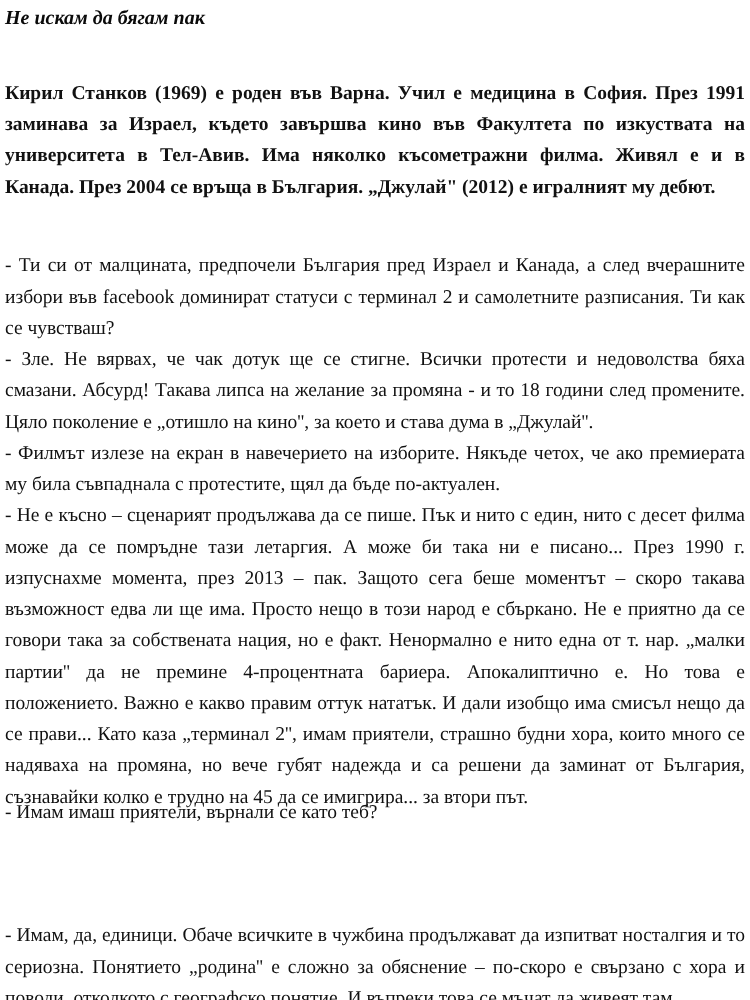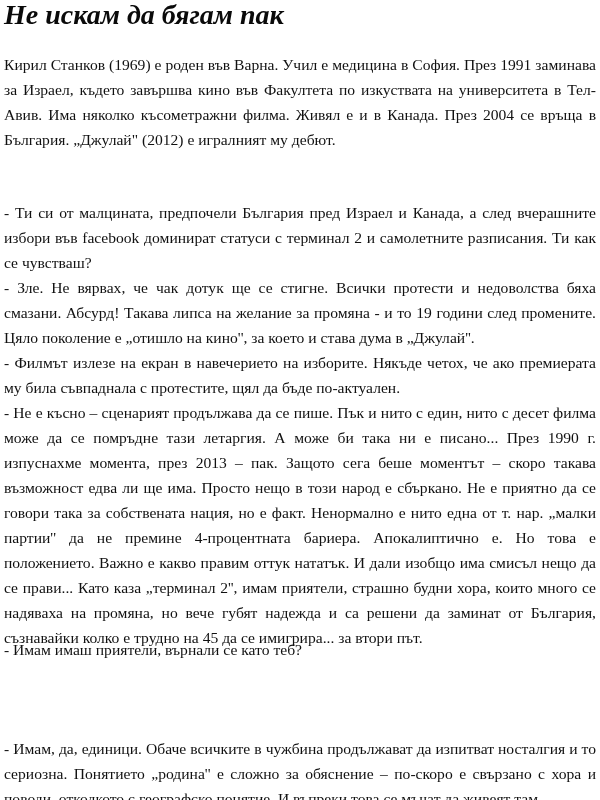--- a/index.html
+++ b/index.html
@@ -19,57 +19,57 @@
       position: absolute;
       left: 4px;
       right: 4px;
       top: 0;
     }
     .title {
       position: absolute;
       left: 0;
       top: 0px;
       margin: 0;
-      font-size: 28px;
+      font-size: 16px;
       font-weight: bold;
       font-style: italic;
       line-height: 30px;
       white-space: nowrap;
       color: #0a0a0a;
     }
     .para {
       position: absolute;
       left: 0;
       right: 0;
       margin: 0;
       font-size: 15.6px;
       line-height: 25px;
       text-align: justify;
       text-align-last: left;
     }
     .bold { font-weight: normal; }
-    .bio { top: 52px; font-weight: normal; }
+    .bio { top: 62px; font-weight: bold; }
     .q1 { top: 200px; }
     .a1 { top: 275px; }
     .q2 { top: 350px; }
     .a2 { top: 400px; }
     .q3 { top: 637px; }
     .a3 { top: 736px; }
     .q4 { top: 808px; }
   </style>
 </head>
 <body>
 
 <div class="page">
   <h1 class="title">Не искам да бягам пак</h1>
 
   <p class="para bio">Кирил Станков (1969) е роден във Варна. Учил е медицина в София. През 1991 заминава за Израел, където завършва кино във Факултета по изкуствата на университета в Тел-Авив. Има няколко късометражни филма. Живял е и в Канада. През 2004 се връща в България. „Джулай" (2012) е игралният му дебют.</p>
 
   <p class="para bold q1">- Ти си от малцината, предпочели България пред Израел и Канада, а след вчерашните избори във facebook доминират статуси с терминал 2 и самолетните разписания. Ти как се чувстваш?</p>
-  <p class="para a1">- Зле. Не вярвах, че чак дотук ще се стигне. Всички протести и недоволства бяха смазани. Абсурд! Такава липса на желание за промяна - и то 19 години след промените. Цяло поколение е „отишло на кино'', за което и става дума в „Джулай''.</p>
+  <p class="para a1">- Зле. Не вярвах, че чак дотук ще се стигне. Всички протести и недоволства бяха смазани. Абсурд! Такава липса на желание за промяна - и то 18 години след промените. Цяло поколение е „отишло на кино'', за което и става дума в „Джулай''.</p>
 
   <p class="para bold q2">- Филмът излезе на екран в навечерието на изборите. Някъде четох, че ако премиерата му била съвпаднала с протестите, щял да бъде по-актуален.</p>
   <p class="para a2">- Не е късно – сценарият продължава да се пише. Пък и нито с един, нито с десет филма може да се помръдне тази летаргия. А може би така ни е писано... През 1990 г. изпуснахме момента, през 2013 – пак. Защото сега беше моментът – скоро такава възможност едва ли ще има. Просто нещо в този народ е сбъркано. Не е приятно да се говори така за собствената нация, но е факт. Ненормално е нито една от т. нар. „малки партии'' да не премине 4-процентната бариера. Апокалиптично е. Но това е положението. Важно е какво правим оттук нататък. И дали изобщо има смисъл нещо да се прави... Като каза „терминал 2'', имам приятели, страшно будни хора, които много се надяваха на промяна, но вече губят надежда и са решени да заминат от България, съзнавайки колко е трудно на 45 да се имигрира... за втори път.</p>
 
   <p class="para bold q3">- Имам имаш приятели, върнали се като теб?</p>
   <p class="para a3">- Имам, да, единици. Обаче всичките в чужбина продължават да изпитват носталгия и то сериозна. Понятието „родина'' е сложно за обяснение – по-скоро е свързано с хора и поводи, отколкото с географско понятие. И въпреки това се мъчат да живеят там.</p>
 
   <p class="para bold q4">- А ти защо се върна през 2004?</p>
 </div>
 

